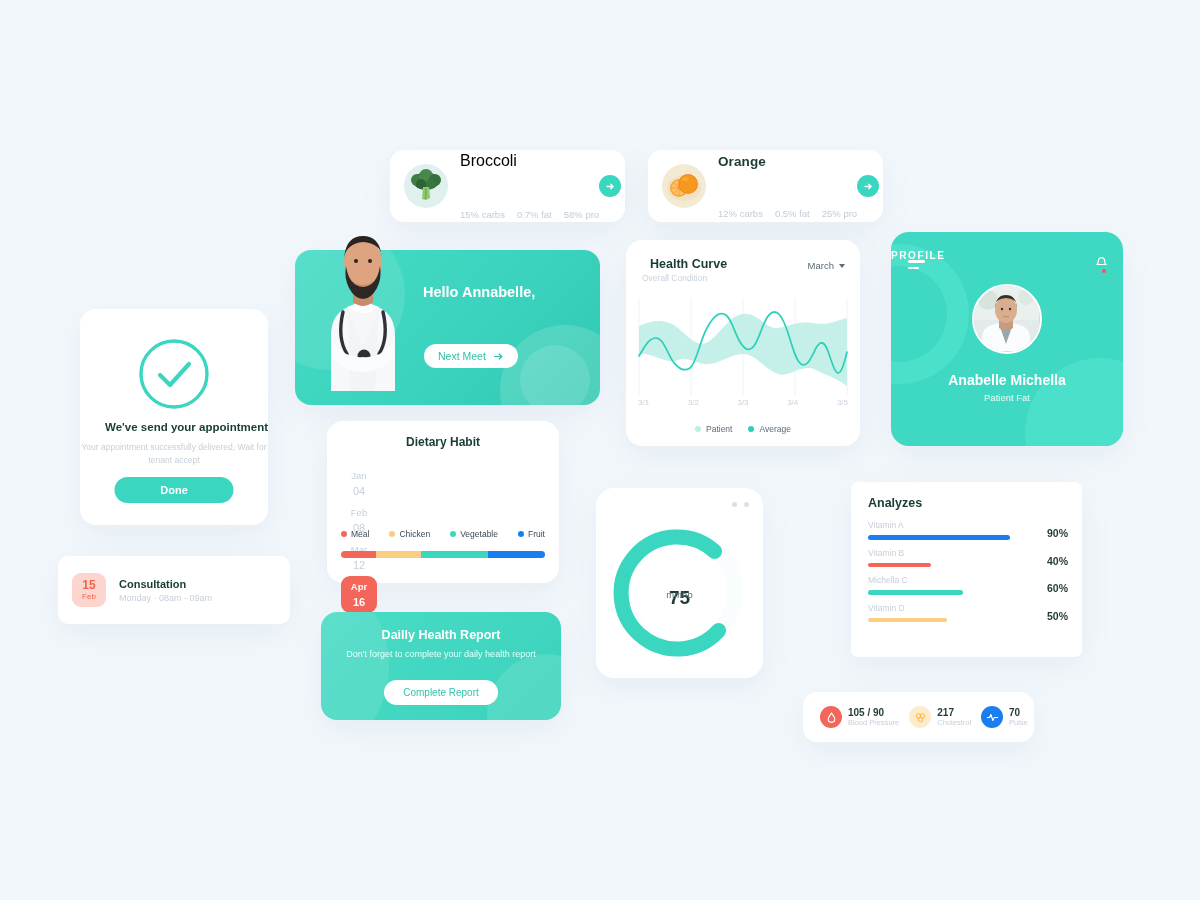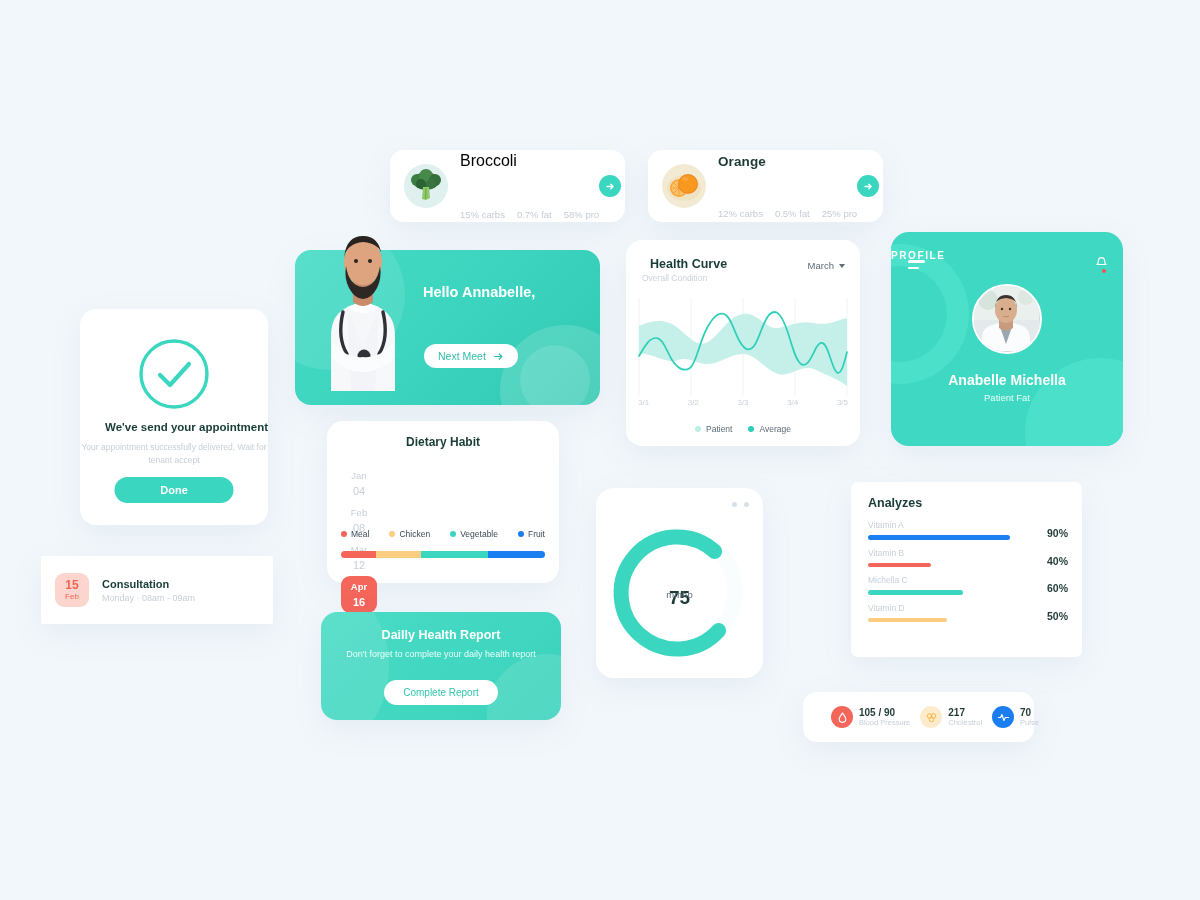--- a/index.html
+++ b/index.html
@@ -83,21 +83,21 @@
   #appt-title { position: absolute; top: 112px; width: 100%; text-align: right;
                 font-size: 11.5px; font-weight: bold; color: #173c36; }
   #appt-sub { position: absolute; top: 132px; width: 100%; text-align: center;
               font-size: 8.5px; color: #c6cfd8; line-height: 1.55; }
   #done-btn { position: absolute; left: 50%; transform: translateX(-50%); top: 168px;
               width: 119px; height: 26px; border-radius: 13px; background: #3ad6c0;
               border: none; cursor: pointer; color: #fff; font-size: 11px;
               font-weight: bold; font-family: inherit; }
 
   
-  #consult { left: 41px; top: 556px; width: 232px; height: 68px; border-radius: 2px;
+  #consult { left: 58px; top: 556px; width: 232px; height: 68px; border-radius: 10px;
              display: flex; align-items: center; padding: 0 14px; }
   #consult-badge { width: 34px; height: 34px; border-radius: 9px; background: #fbd5ce;
                    display: flex; flex-direction: column; align-items: center; justify-content: center; flex: 0 0 34px; }
   #consult-day { font-size: 12px; font-weight: bold; color: #f4634f; line-height: 1.05; }
   #consult-mon { font-size: 8px; color: #f4634f; }
   #consult-title { font-size: 11px; font-weight: bold; color: #173c36; }
   #consult-meta { font-size: 9px; color: #c6cfd8; margin-top: 3px; }
 
   
   #diet { left: 327px; top: 421px; width: 232px; height: 162px; border-radius: 16px; }
@@ -140,21 +140,21 @@
   #an-title { position: absolute; left: 17px; top: 14px; font-size: 12.5px; font-weight: bold; color: #173c36; }
   #an-list { position: absolute; left: 17px; top: 38px; right: 14px; }
   .an-row { margin-bottom: 8px; position: relative; }
   .an-label { font-size: 8.5px; color: #c6cfd8; }
   .an-track { height: 4.5px; margin-top: 5px; width: 158px; }
   .an-fill { height: 4.5px; border-radius: 3px; }
   .an-pct { position: absolute; right: 0; top: 7px; font-size: 10.5px; font-weight: bold; color: #1f3b37; }
 
   
   #vitals { left: 803px; top: 692px; width: 231px; height: 50px; border-radius: 14px;
-            display: flex; align-items: center; padding: 0 28px; gap: 10px; }
+            display: flex; align-items: center; padding: 0 17px; gap: 10px; }
   .vital { display: flex; align-items: center; gap: 6px; flex: 1; }
   .v-icon { width: 22px; height: 22px; border-radius: 50%; flex: 0 0 22px;
             display: flex; align-items: center; justify-content: center; }
   .v-val { font-size: 10px; font-weight: bold; color: #1f3b37; white-space: nowrap; }
   .v-lab { font-size: 7.5px; color: #c6cfd8; white-space: nowrap; }
 </style>
 </head>
 <body>
 
 <div id="stage">

